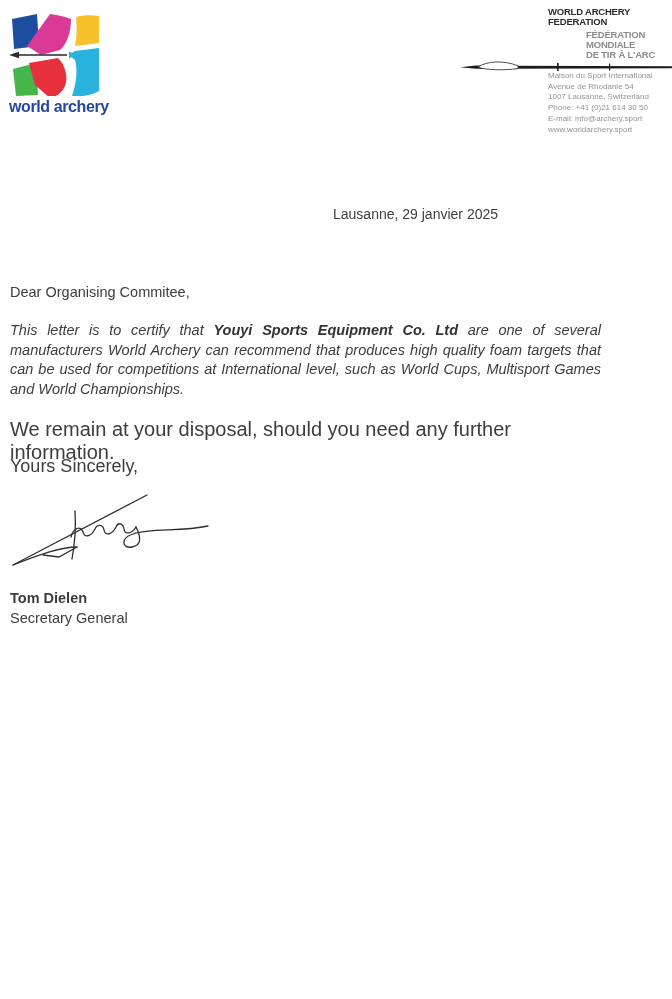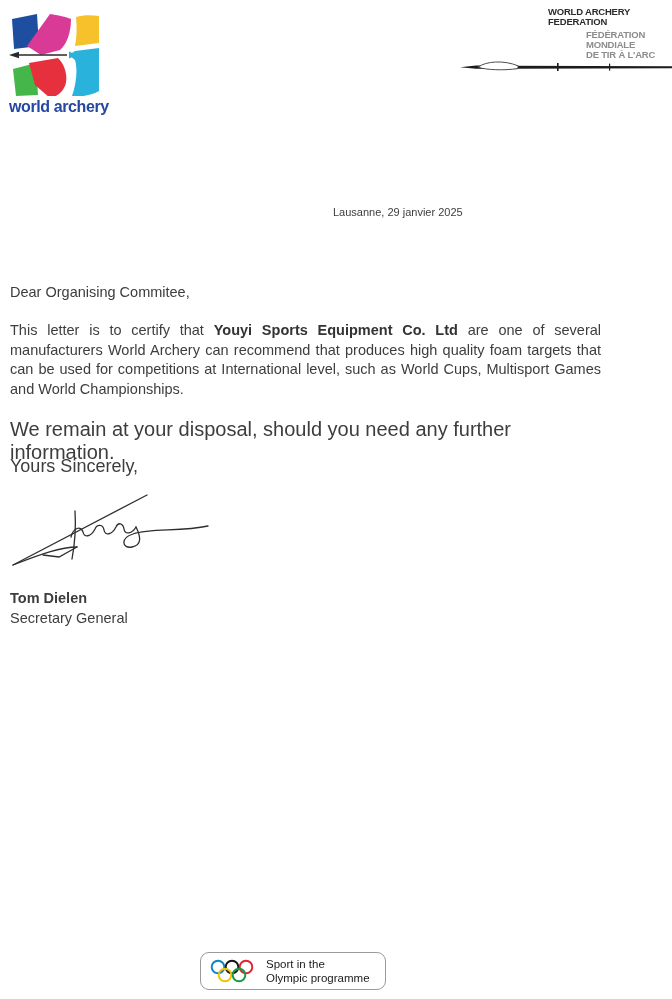--- a/index.html
+++ b/index.html
@@ -42,30 +42,31 @@
     display: block;
     font-size: 8px; color: #949494; line-height: 10.7px; white-space: nowrap;
   }
 
   
   .header-arrow { position: absolute; left: 458px; top: 58px; width: 214px; height: 18px; }
 
   
   .date-line {
     position: absolute; left: 333px; top: 206px;
-    font-size: 11px; color: #3d3d3d; white-space: nowrap;
+    font-size: 14px; color: #3d3d3d; white-space: nowrap;
   }
   .salutation {
     position: absolute; left: 10px; top: 284px;
     font-size: 14.5px; color: #3d3d3d;
   }
   .para1 {
     position: absolute; left: 10px; top: 321px; width: 591px;
     font-size: 14.5px; color: #3d3d3d; line-height: 19.6px;
     text-align: justify;
+    font-style: italic;
   }
   .para1 b { font-weight: bold; color: #333333; }
   .para2 {
     position: absolute; left: 10px; top: 418px; width: 591px;
     font-size: 20px; color: #3d3d3d;
   }
   .closing {
     position: absolute; left: 10px; top: 456px;
     font-size: 18px; color: #3d3d3d;
   }
@@ -132,20 +133,28 @@
     </div>
   </div>
 
   <svg class="header-arrow" viewBox="0 0 214 18">
     <polygon points="2,9.3 18,7.6 214,8.2 214,10.2 18,10.8" fill="#1c1c1c"></polygon>
     <path d="M20,9.2 C28,3 46,2 60,7.8 L60,10.6 C46,12.6 28,12 20,9.2 Z" fill="#ffffff" stroke="#3a3a3a" stroke-width="0.9"></path>
     <rect x="99" y="5" width="1.6" height="8" fill="#1c1c1c"></rect>
     <rect x="151" y="5.6" width="1.2" height="7" fill="#1c1c1c"></rect>
   </svg>
 
+  <div class="address-block">
+    <span class="address-line">Maison du Sport International</span>
+    <span class="address-line">Avenue de Rhodanie 54</span>
+    <span class="address-line">1007 Lausanne, Switzerland</span>
+    <span class="address-line">Phone: +41 (0)21 614 30 50</span>
+    <span class="address-line">E-mail: info@archery.sport</span>
+    <span class="address-line">www.worldarchery.sport</span>
+  </div>
 
   <div class="date-line">Lausanne, 29 janvier 2025</div>
 
   <div class="salutation">Dear Organising Commitee,</div>
 
   <p class="para1"><span>This letter is to certify that </span><b>Youyi Sports Equipment Co. Ltd</b><span>  are one of several manufacturers World Archery can recommend that produces high quality foam targets that can be used for competitions at International level, such as World Cups, Multisport Games and World Championships.</span></p>
 
   <p class="para2">We remain at your disposal, should you need any further information.</p>
 
   <div class="closing">Yours Sincerely,</div>
@@ -157,29 +166,14 @@
       <path d="M72,62 L54,72 L38,70"></path>
       <path d="M70,26 C71,42 70,58 67,74"></path>
       <path d="M66,52 C68,43 76,40 78,47 C79,53 86,52 90,44 C92,39 98,39 99,45 C100,51 107,50 111,42 C113,37 118,38 119,44 C120,50 127,49 131,42"></path>
       <path d="M131,42 C136,52 137,60 127,62 C117,64 115,53 128,49 C146,43 176,47 203,41"></path>
     </g>
   </svg>
 
   <div class="signer-name">Tom Dielen</div>
   <div class="signer-title">Secretary General</div>
 
-  <div class="olympic-badge">
-    <svg class="rings" viewBox="0 0 48 30">
-      <g fill="none" stroke-width="1.9">
-        <circle cx="10" cy="11" r="6.3" stroke="#0b85c7"></circle>
-        <circle cx="24" cy="11" r="6.3" stroke="#141414"></circle>
-        <circle cx="38" cy="11" r="6.3" stroke="#df2431"></circle>
-        <circle cx="17" cy="19" r="6.3" stroke="#f2c100"></circle>
-        <circle cx="31" cy="19" r="6.3" stroke="#159a43"></circle>
-      </g>
-    </svg>
-    <div class="badge-text">
-      <span class="badge-line">Sport in the</span>
-      <span class="badge-line">Olympic programme</span>
-    </div>
-  </div>
 
 </div>
 
 </body></html>

